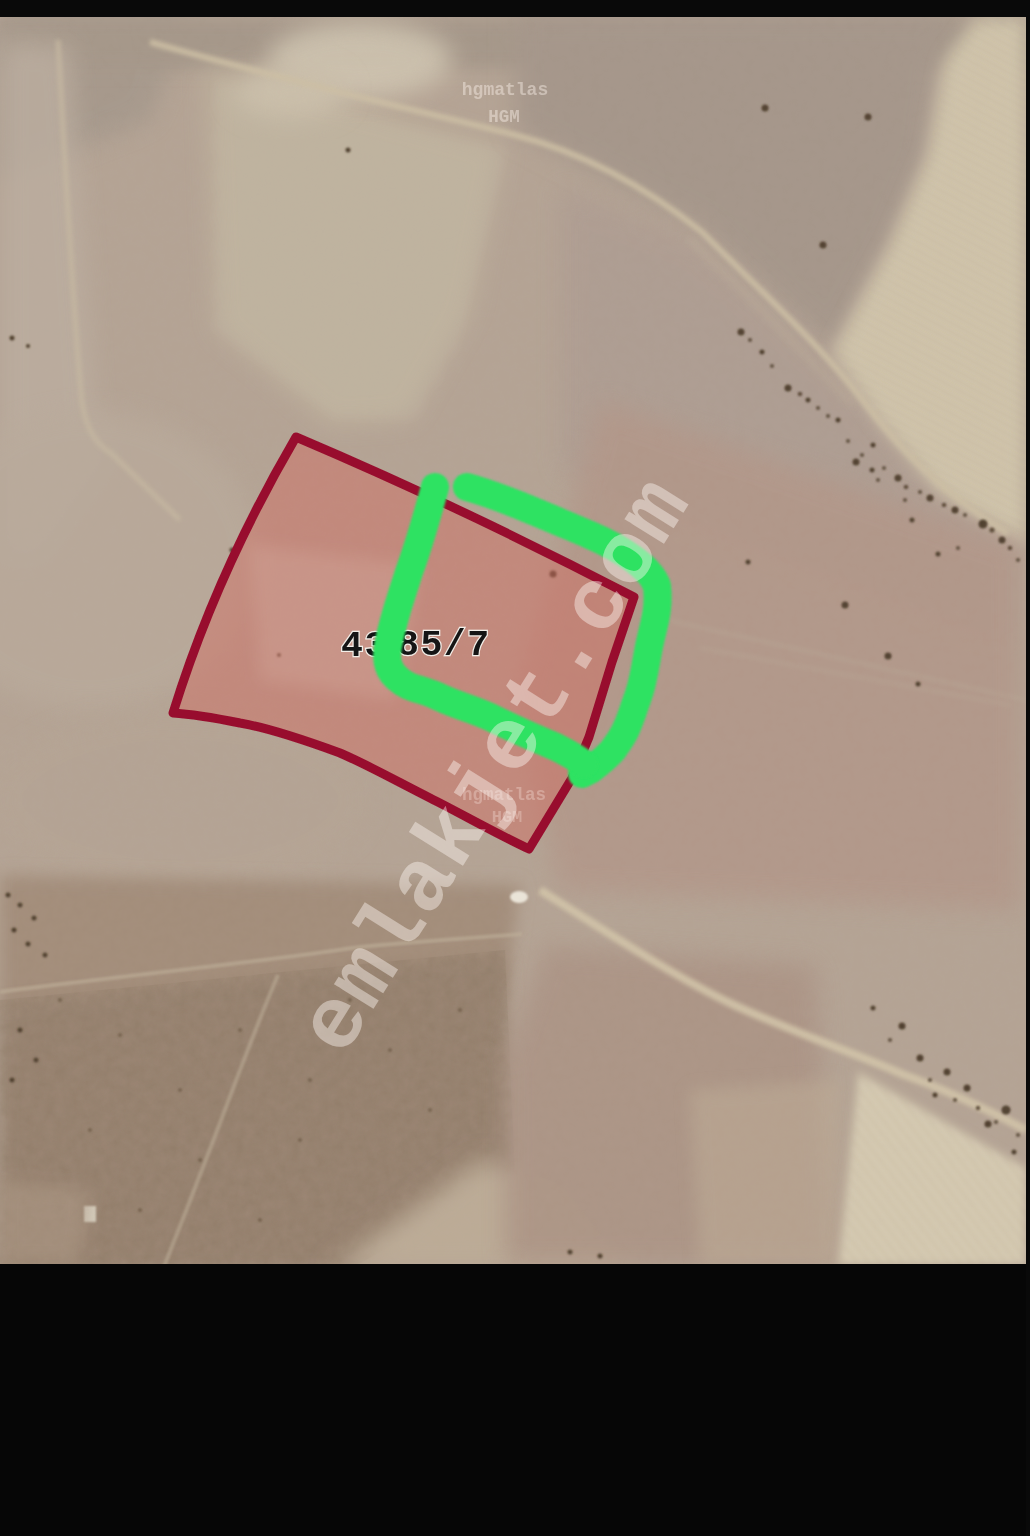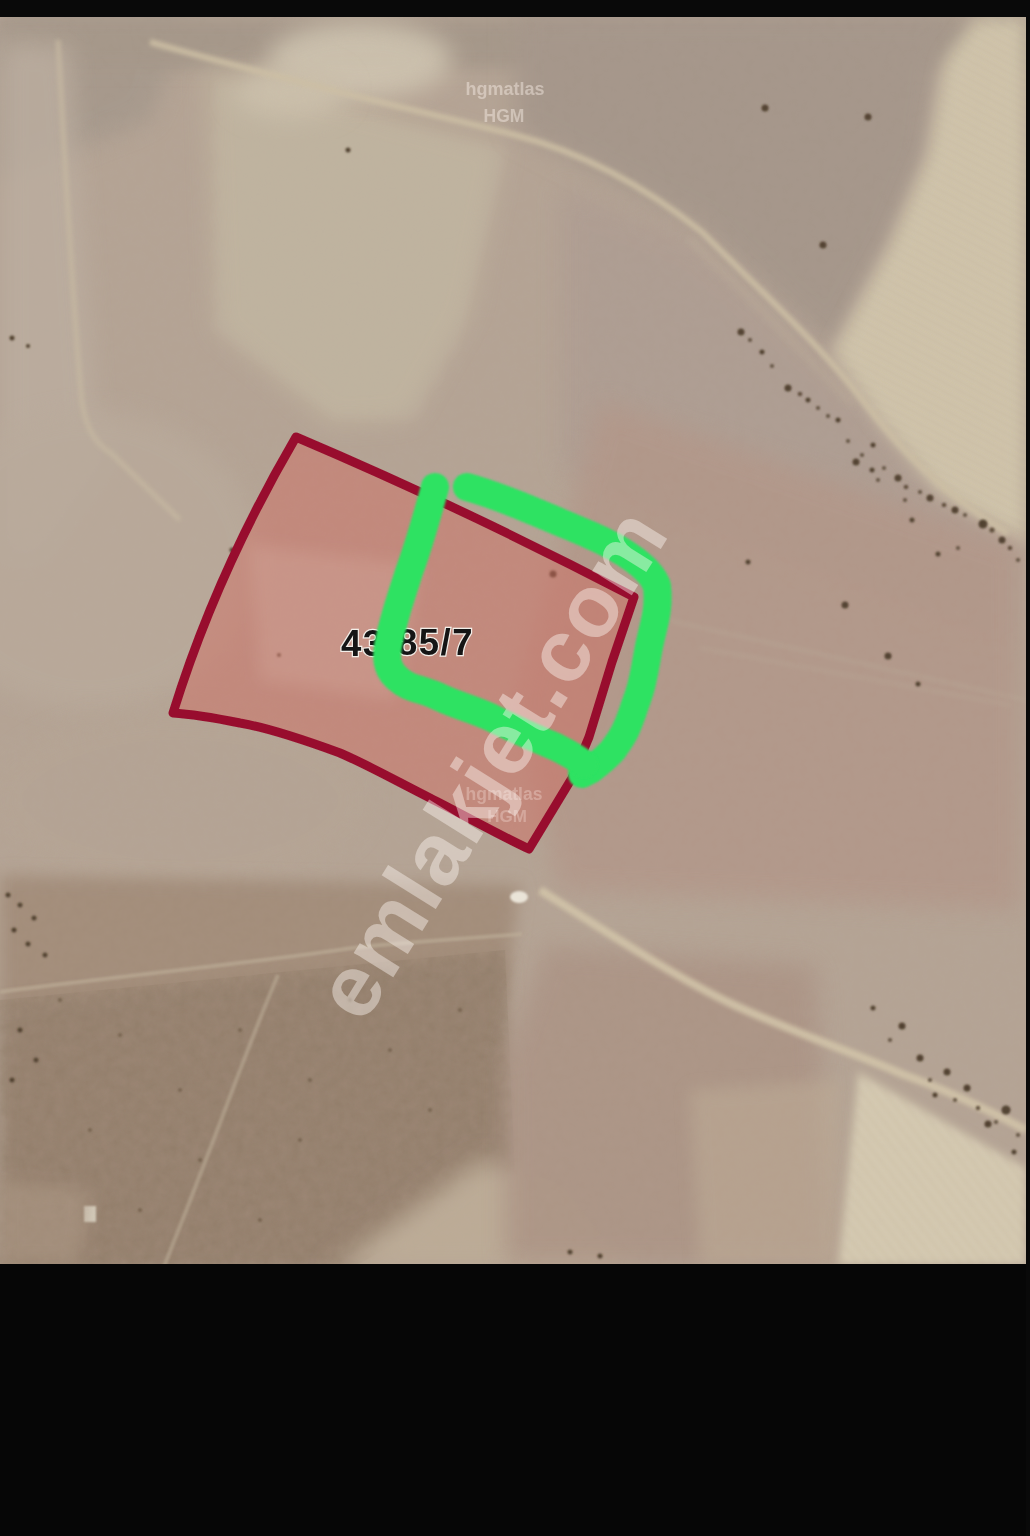--- a/index.html
+++ b/index.html
@@ -1,17 +1,17 @@
 <!DOCTYPE html>
 <html><head>
 <meta charset="utf-8">
 <style>
   html,body{margin:0;padding:0;background:#000;}
   #stage{position:relative;width:1030px;height:1536px;background:#050505;overflow:hidden;
-         font-family:Liberation Sans, sans-serif;}
+         font-family:Liberation Mono, monospace;}
   svg{display:block;}
 </style>
 </head>
 <body>
 
 <div id="stage">
 <svg width="1030" height="1536" viewBox="0 0 1030 1536">
 <defs>
   <clipPath id="mapclip">
           <rect x="0" y="17" width="1026" height="1247"></rect>

